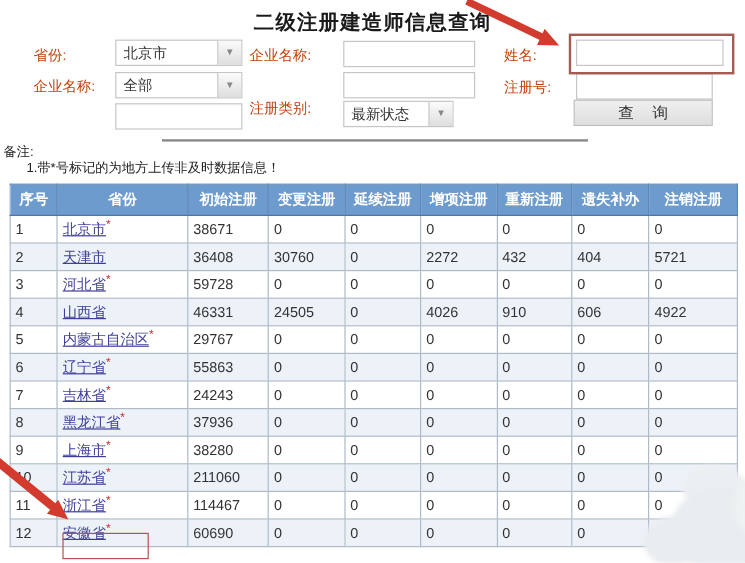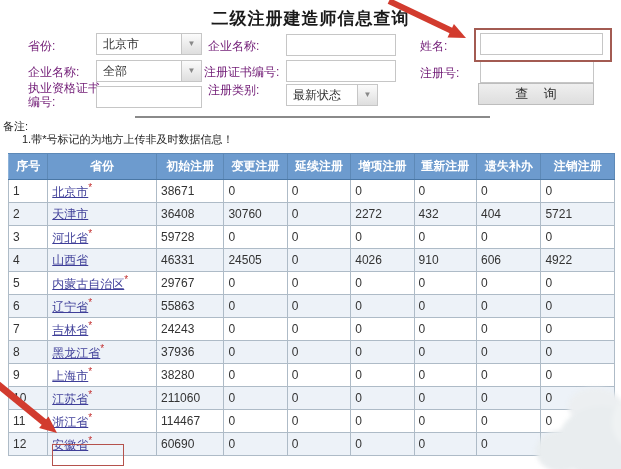--- a/index.html
+++ b/index.html
@@ -5,21 +5,21 @@
   * { margin:0; padding:0; box-sizing:border-box; }
   html,body { width:621px; height:469px; overflow:hidden; background:#fff;
     font-family:"Liberation Sans","DejaVu Sans",sans-serif; color:#333; }
   #stage { position:relative; width:621px; height:469px; background:#fff;padding-left:20px; }
 
   
   .title { position:absolute; top:7px; left:0; width:621px; text-align:center;
     font-size:17px; font-weight:bold; color:#1a1a1a; letter-spacing:1px; }
 
   
-  .flabel { position:absolute; font-size:12px; color:#701a75; }
+  .flabel { position:absolute; font-size:12px; color:#c2410c; }
   .finput { position:absolute; height:22px; border:1px solid #c6c6c6; background:#fff;
     font-size:12px; padding:0 4px; color:#333; outline:none; }
   .dropdown { position:absolute; height:22px; border:1px solid #c6c6c6; background:#fff; }
   .dropdown .val { position:absolute; left:6px; top:0; line-height:20px; font-size:12px; color:#333; }
   .dropdown .btn { position:absolute; right:0; top:0; width:20px; height:20px;
     background:linear-gradient(#fbfbfb,#dedede); border-left:1px solid #c6c6c6;
     text-align:center; line-height:20px; font-size:8px; color:#888; }
   .query-btn { position:absolute; left:478px; top:83px; width:116px; height:22px;
     background:linear-gradient(#efefef,#dedede); border:1px solid #bdbdbd;
     font-size:13px; color:#333; letter-spacing:6px; text-align:center; line-height:20px;
@@ -69,26 +69,24 @@
   <div class="flabel" style="left:28px; top:38px;">省份:</div>
   <div class="dropdown" style="left:96px; top:33px; width:106px;">
     <span class="val">北京市</span>
     <span class="btn">▼</span>
   </div>
   <div class="flabel" style="left:28px; top:64px;">企业名称:</div>
   <div class="dropdown" style="left:96px; top:60px; width:106px;">
     <span class="val">全部</span>
     <span class="btn">▼</span>
   </div>
-  <div class="flabel" style="left:28px; top:81px; width:78px; line-height:14px;">执业资格证书编号:</div>
   <input class="finput" style="left: 96px; top: 86px; width: 106px;" value="">
 
   <div class="flabel" style="left:208px; top:38px;">企业名称:</div>
   <input class="finput" style="left: 286px; top: 34px; width: 110px;" value="">
-  <div class="flabel" style="left:204px; top:64px;">注册证书编号:</div>
   <input class="finput" style="left: 286px; top: 60px; width: 110px;" value="">
   <div class="flabel" style="left:208px; top:82px;text-align:right;">注册类别:</div>
   <div class="dropdown" style="left:286px; top:84px; width:92px;">
     <span class="val">最新状态</span>
     <span class="btn">▼</span>
   </div>
 
   <div class="flabel" style="left:420px; top:38px;">姓名:</div>
   <input class="finput" style="left: 480px; top: 33px; width: 123px;" value="">
   <div class="flabel" style="left:420px; top:65px;">注册号:</div>

